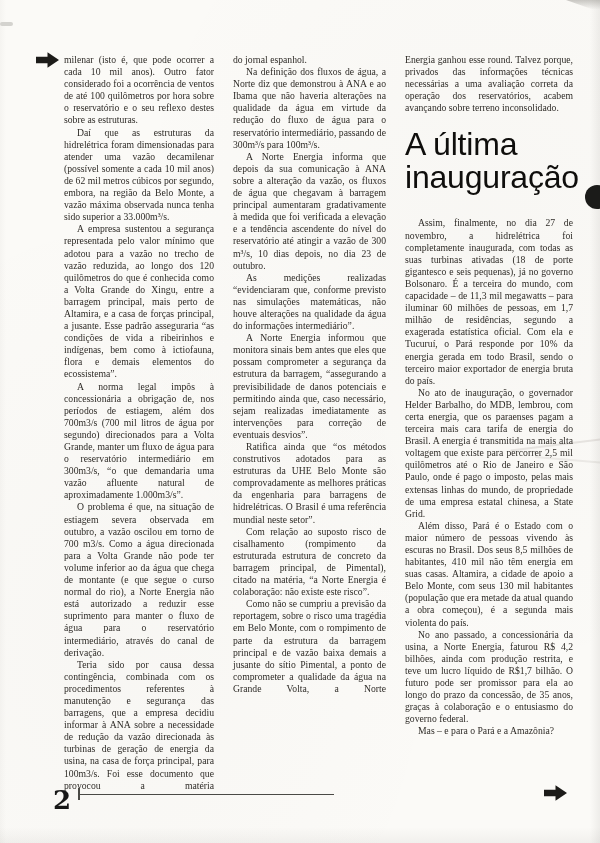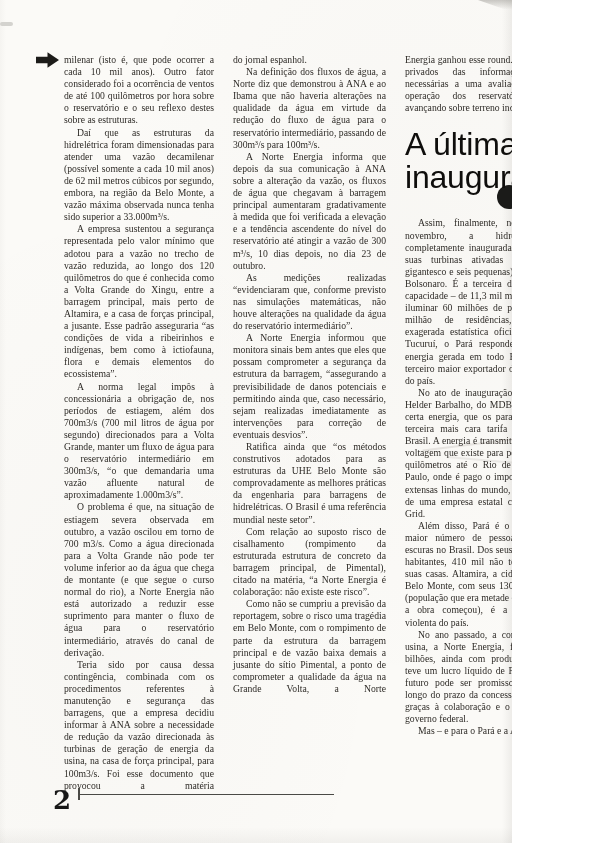--- a/index.html
+++ b/index.html
@@ -1,17 +1,17 @@
 <!DOCTYPE html>
 <html lang="pt"><head>
 <meta charset="utf-8">
 <style>
   html,body{margin:0;padding:0;background:#fff;}
   .page{
-    position:relative;width:512px;height:843px;overflow:hidden;
+    position:relative;width:600px;height:843px;overflow:hidden;
     font-family:"Liberation Serif",serif;color:#2e2b27;
     background:
       radial-gradient(ellipse at 80% 30%, rgba(90,80,70,0.02), rgba(0,0,0,0) 55%),
       radial-gradient(ellipse at 20% 75%, rgba(90,80,70,0.018), rgba(0,0,0,0) 50%),
       linear-gradient(to left, rgba(60,55,50,0.07), rgba(0,0,0,0) 10px),
       linear-gradient(to top, rgba(60,55,50,0.05), rgba(0,0,0,0) 16px),
       linear-gradient(to right, rgba(60,55,50,0.03), rgba(0,0,0,0) 6px),
       #fbfaf7;
   }
   
@@ -82,21 +82,21 @@
       <p>A empresa sustentou a segurança representada pelo valor mínimo que adotou para a vazão no trecho de vazão reduzida, ao longo dos 120 quilômetros do que é conhecida como a Volta Grande do Xingu, entre a barragem principal, mais perto de Altamira, e a casa de forças principal, a jusante. Esse padrão asseguraria “as condições de vida a ribeirinhos e indígenas, bem como à ictiofauna, flora e demais elementos do ecossistema”.</p>
       <p>A norma legal impôs à concessionária a obrigação de, nos períodos de estiagem, além dos 700m3/s (700 mil litros de água por segundo) direcionados para a Volta Grande, manter um fluxo de água para o reservatório intermediário em 300m3/s, “o que demandaria uma vazão afluente natural de aproximadamente 1.000m3/s”.</p>
       <p>O problema é que, na situação de estiagem severa observada em outubro, a vazão oscilou em torno de 700 m3/s. Como a água direcionada para a Volta Grande não pode ter volume inferior ao da água que chega de montante (e que segue o curso normal do rio), a Norte Energia não está autorizado a reduzir esse suprimento para manter o fluxo de água para o reservatório intermediário, através do canal de derivação.</p>
       <p class="runover">Teria sido por causa dessa contingência, combinada com os procedimentos referentes à manutenção e segurança das barragens, que a empresa decidiu informar à ANA sobre a necessidade de redução da vazão direcionada às turbinas de geração de energia da usina, na casa de força principal, para 100m3/s. Foi esse documento que provocou a matéria</p>
     </div>
 
     <div class="col">
       <p class="cont">do jornal espanhol.</p>
       <p>Na definição dos fluxos de água, a Norte diz que demonstrou à ANA e ao Ibama que não haveria alterações na qualidade da água em virtude da redução do fluxo de água para o reservatório intermediário, passando de 300m³/s para 100m³/s.</p>
       <p>A Norte Energia informa que depois da sua comunicação à ANA sobre a alteração da vazão, os fluxos de água que chegavam à barragem principal aumentaram gradativamente à medida que foi verificada a elevação e a tendência ascendente do nível do reservatório até atingir a vazão de 300 m³/s, 10 dias depois, no dia 23 de outubro.</p>
-      <p>As medições realizadas “evidenciaram que, conforme previsto nas simulações matemáticas, não houve alterações na qualidade da água do reservatório intermediário”.</p>
+      <p>As medições realizadas “evidenciaram que, conforme previsto nas simulações matemáticas, não houve alterações na qualidade da água do informações intermediário”.</p>
       <p>A Norte Energia informou que monitora sinais bem antes que eles que possam comprometer a segurança da estrutura da barragem, “assegurando a previsibilidade de danos potenciais e permitindo ainda que, caso necessário, sejam realizadas imediatamente as intervenções para correção de eventuais desvios”.</p>
       <p>Ratifica ainda que “os métodos construtivos adotados para as estruturas da UHE Belo Monte são comprovadamente as melhores práticas da engenharia para barragens de hidrelétricas. O Brasil é uma referência mundial neste setor”.</p>
       <p>Com relação ao suposto risco de cisalhamento (rompimento da estruturada estrutura de concreto da barragem principal, de Pimental), citado na matéria, “a Norte Energia é colaboração: não existe este risco”.</p>
       <p class="runover">Como não se cumpriu a previsão da reportagem, sobre o risco uma tragédia em Belo Monte, com o rompimento de parte da estrutura da barragem principal e de vazão baixa demais a jusante do sítio Pimental, a ponto de comprometer a qualidade da água na Grande Volta, a Norte</p>
     </div>
 
     <div class="col">
       <p class="cont">Energia ganhou esse round. Talvez porque, privados das informações técnicas necessárias a uma avaliação correta da operação dos reservatórios, acabem avançando sobre terreno inconsolidado.</p>
       <h2 class="headline">A última inauguração</h2>
       <p>Assim, finalmente, no dia 27 de novembro, a hidrelétrica foi completamente inaugurada, com todas as suas turbinas ativadas (18 de porte gigantesco e seis pequenas), já no governo Bolsonaro. É a terceira do mundo, com capacidade – de 11,3 mil megawatts – para iluminar 60 milhões de pessoas, em 1,7 milhão de residências, segundo a exagerada estatística oficial. Com ela e Tucuruí, o Pará responde por 10% da energia gerada em todo Brasil, sendo o terceiro maior exportador de energia bruta do país.</p>

